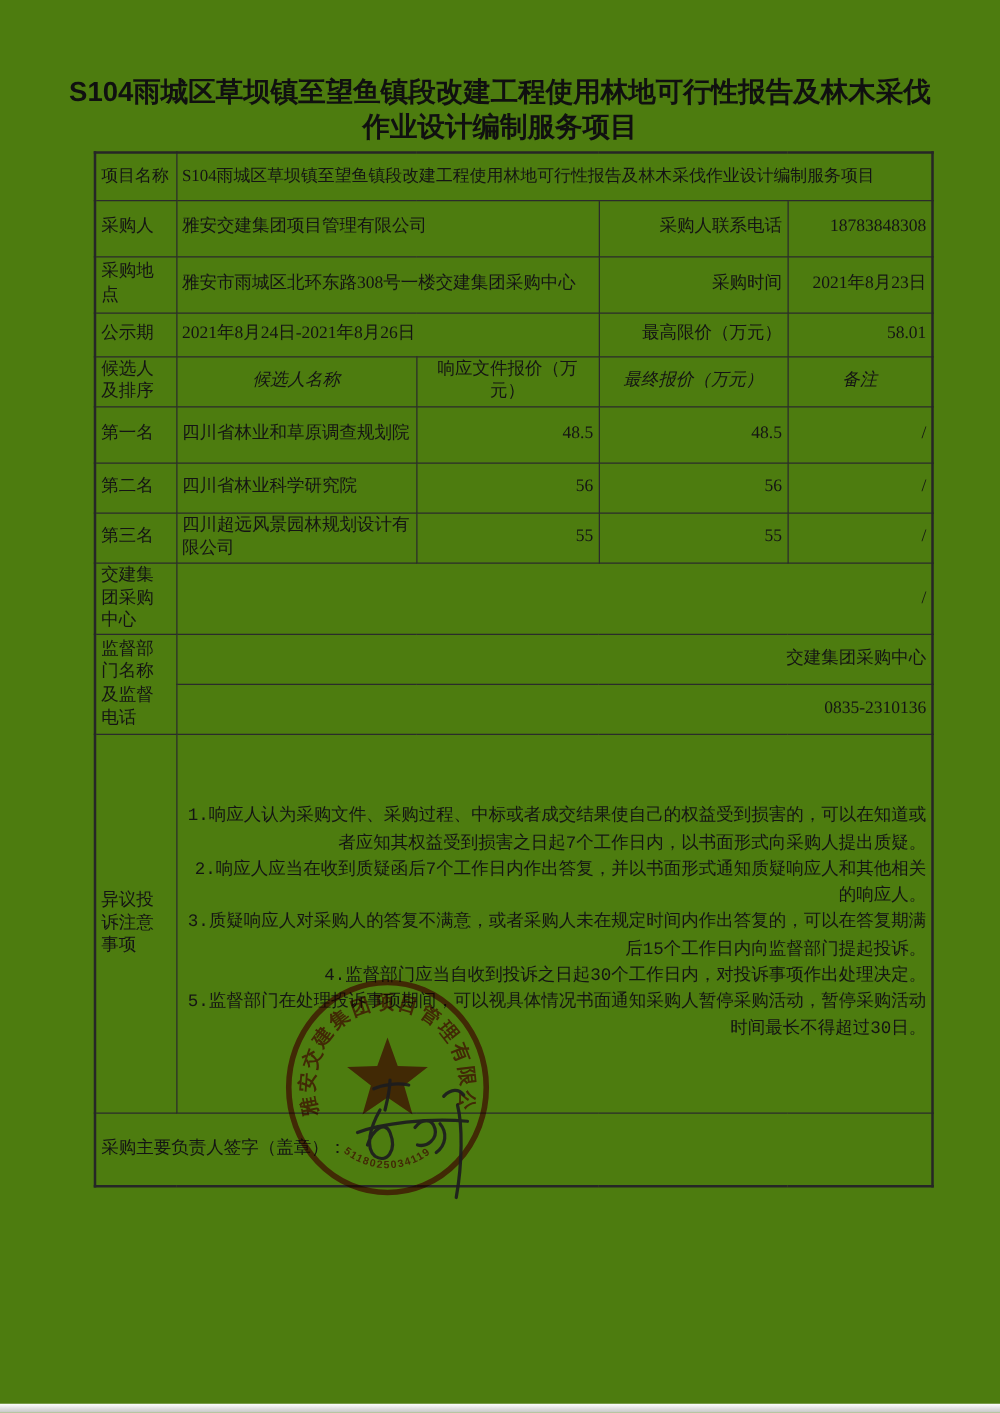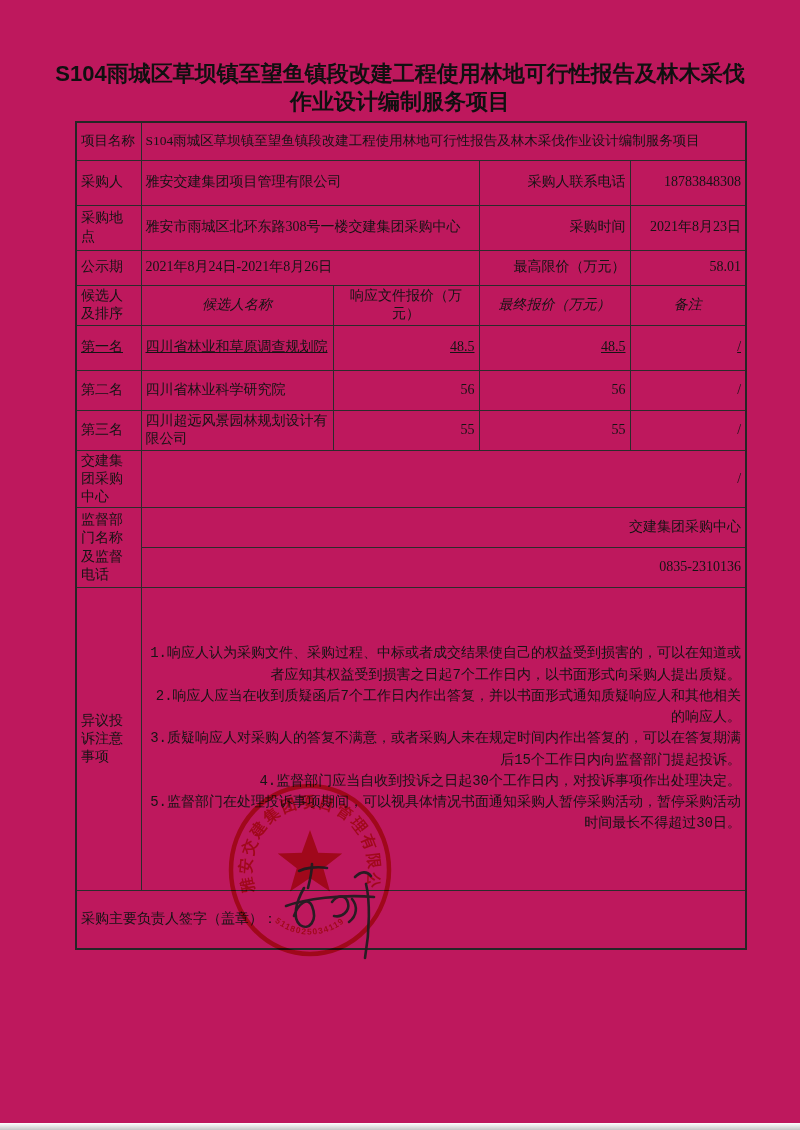--- a/index.html
+++ b/index.html
@@ -1,18 +1,18 @@
 <!DOCTYPE html>
 <html><head>
 <meta charset="utf-8">
 <style>
   html,body{margin:0;padding:0;}
   body{background:#ffffff;width:800px;height:1130px;position:relative;overflow:hidden;
        font-family:"Liberation Serif", serif;color:#141414;}
-  .page{position:relative;width:800px;height:1130px;background:#be185d;}
+  .page{position:relative;width:800px;height:1130px;background:#4d7c0f;}
   .doc-title{width:700px;margin:0 auto;padding-top:60px;text-align:center;
        font-family:"Liberation Sans", sans-serif;font-weight:bold;
        font-size:22px;line-height:1.25;color:#101010;letter-spacing:0px;}
   table.doc-table{border-collapse:collapse;table-layout:fixed;width:670px;
        margin:6px 2px 0 75px;font-size:14px;}
   table.doc-table td{border:1.5px solid #2b2b2b;vertical-align:middle;
        padding:1px 4px;line-height:1.3;word-break:break-all;}
   table.doc-table{border:2px solid #262626;}
   td.lbl{text-align:left;padding-left:3px;padding-right:2px;}
   td.lbl-c{text-align:left;padding-left:2px;padding-right:2px;}
@@ -75,21 +75,21 @@
     </tr>
 
     <tr style="height:40px;">
       <td class="lbl">候选人及排序</td>
       <td class="hdr">候选人名称</td>
       <td class="hdr-price">响应文件报价（万元）</td>
       <td class="hdr">最终报价（万元）</td>
       <td class="hdr">备注</td>
     </tr>
 
-    <tr style="height:45px;text-decoration:underline;">
+    <tr style="height:45px;">
       <td class="lbl">第一名</td>
       <td class="val">四川省林业和草原调查规划院</td>
       <td class="ctr">48.5</td>
       <td class="ctr">48.5</td>
       <td class="ctr">/</td>
     </tr>
 
     <tr style="height:40px;">
       <td class="lbl">第二名</td>
       <td class="val">四川省林业科学研究院</td>

